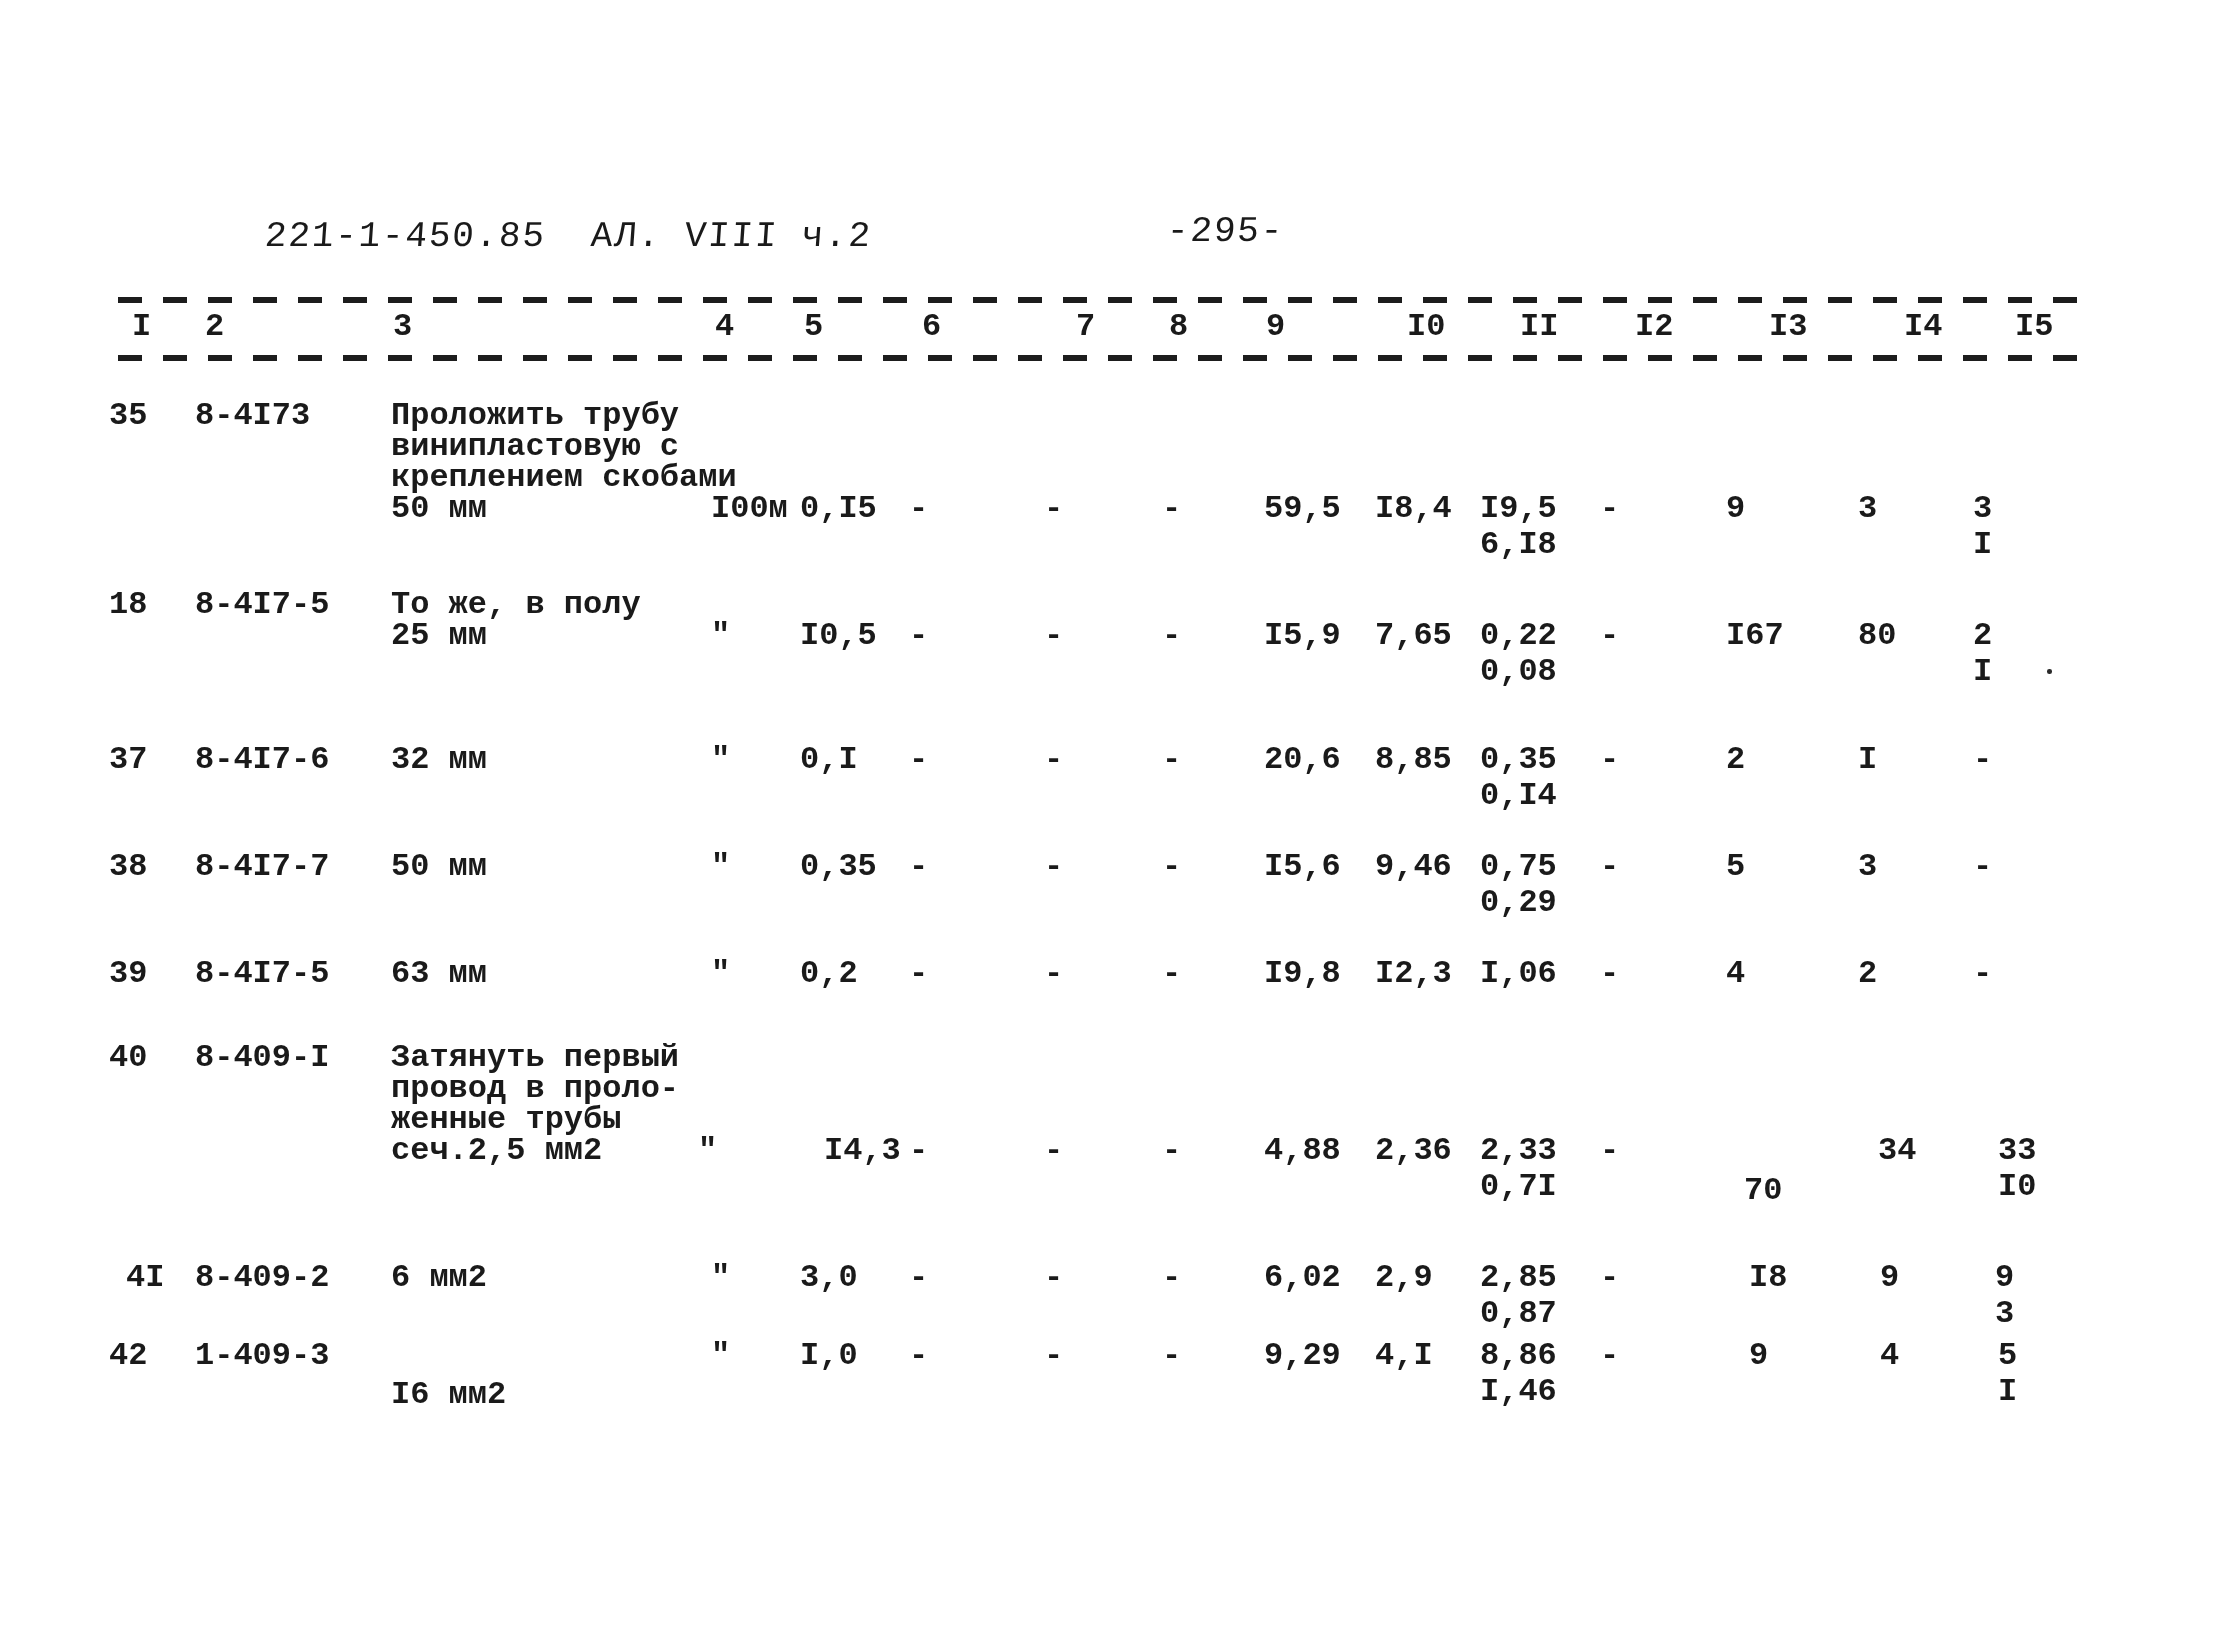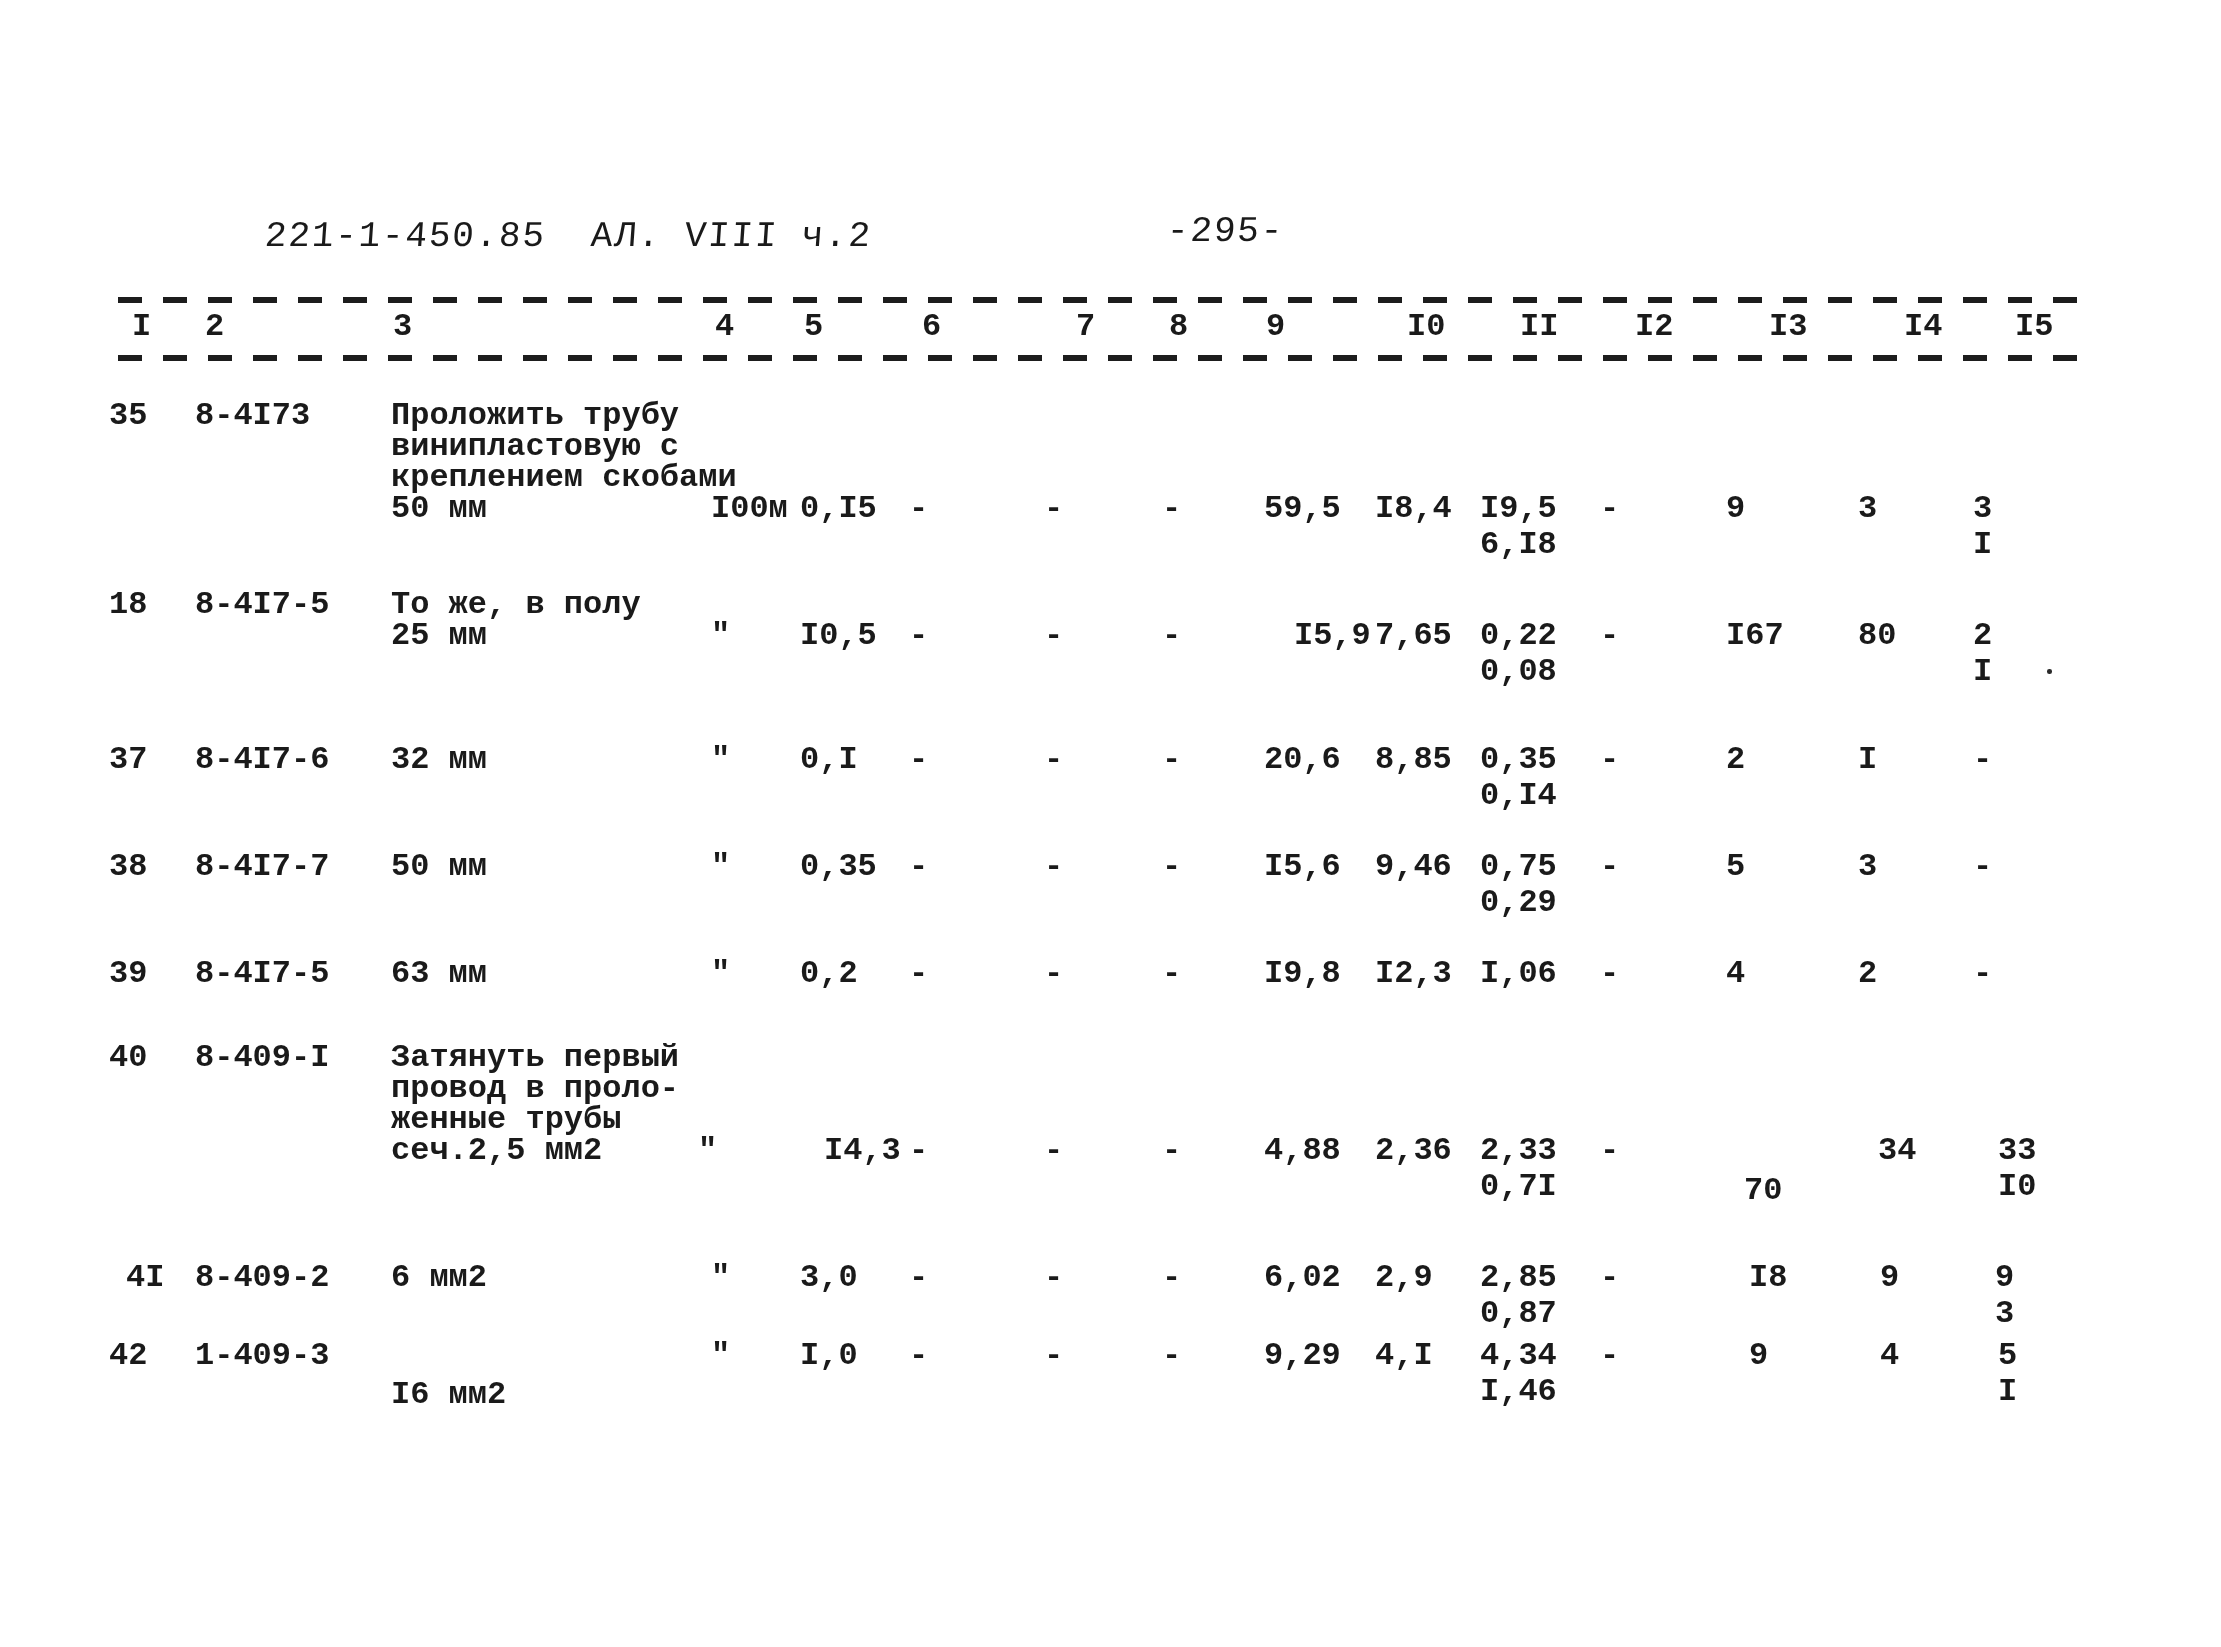--- a/index.html
+++ b/index.html
@@ -88,21 +88,21 @@
       <span class="t" style="left: 1973px; top: 529px;">I</span>
       <span class="t" style="left: 109px; top: 589px;">18</span>
       <span class="t" style="left: 195px; top: 589px;">8-4I7-5</span>
       <span class="t" style="left: 391px; top: 589px;">То же, в полу</span>
       <span class="t" style="left: 391px; top: 620px;">25 мм</span>
       <span class="t" style="left: 711px; top: 620px;">"</span>
       <span class="t" style="left: 800px; top: 620px;">I0,5</span>
       <span class="t" style="left: 909px; top: 620px;">-</span>
       <span class="t" style="left: 1044px; top: 620px;">-</span>
       <span class="t" style="left: 1162px; top: 620px;">-</span>
-      <span class="t" style="left: 1264px; top: 620px; margin-left: 30px;">I5,9</span>
+      <span class="t" style="left: 1264px; top: 620px;">I5,9</span>
       <span class="t" style="left: 1375px; top: 620px;">7,65</span>
       <span class="t" style="left: 1480px; top: 620px;">0,22</span>
       <span class="t" style="left: 1600px; top: 620px;">-</span>
       <span class="t" style="left: 1726px; top: 620px;">I67</span>
       <span class="t" style="left: 1858px; top: 620px;">80</span>
       <span class="t" style="left: 1973px; top: 620px;">2</span>
       <span class="t" style="left: 1480px; top: 656px;">0,08</span>
       <span class="t" style="left: 1973px; top: 656px;">I</span>
       <span class="t" style="left: 109px; top: 744px;">37</span>
       <span class="t" style="left: 195px; top: 744px;">8-4I7-6</span>
@@ -191,21 +191,21 @@
       <span class="t" style="left: 109px; top: 1340px;">42</span>
       <span class="t" style="left: 195px; top: 1340px;">1-409-3</span>
       <span class="t" style="left: 391px; top: 1340px; margin-top: 39px;">I6 мм2</span>
       <span class="t" style="left: 711px; top: 1340px;">"</span>
       <span class="t" style="left: 800px; top: 1340px;">I,0</span>
       <span class="t" style="left: 909px; top: 1340px;">-</span>
       <span class="t" style="left: 1044px; top: 1340px;">-</span>
       <span class="t" style="left: 1162px; top: 1340px;">-</span>
       <span class="t" style="left: 1264px; top: 1340px;">9,29</span>
       <span class="t" style="left: 1375px; top: 1340px;">4,I</span>
-      <span class="t" style="left: 1480px; top: 1340px;">4,34</span>
+      <span class="t" style="left: 1480px; top: 1340px;">8,86</span>
       <span class="t" style="left: 1600px; top: 1340px;">-</span>
       <span class="t" style="left: 1749px; top: 1340px;">9</span>
       <span class="t" style="left: 1880px; top: 1340px;">4</span>
       <span class="t" style="left: 1998px; top: 1340px;">5</span>
       <span class="t" style="left: 1480px; top: 1376px;">I,46</span>
       <span class="t" style="left: 1998px; top: 1376px;">I</span>
     </div>
 
   <span class="dot" style="left:2047px;top:669px"></span>
 </div>

